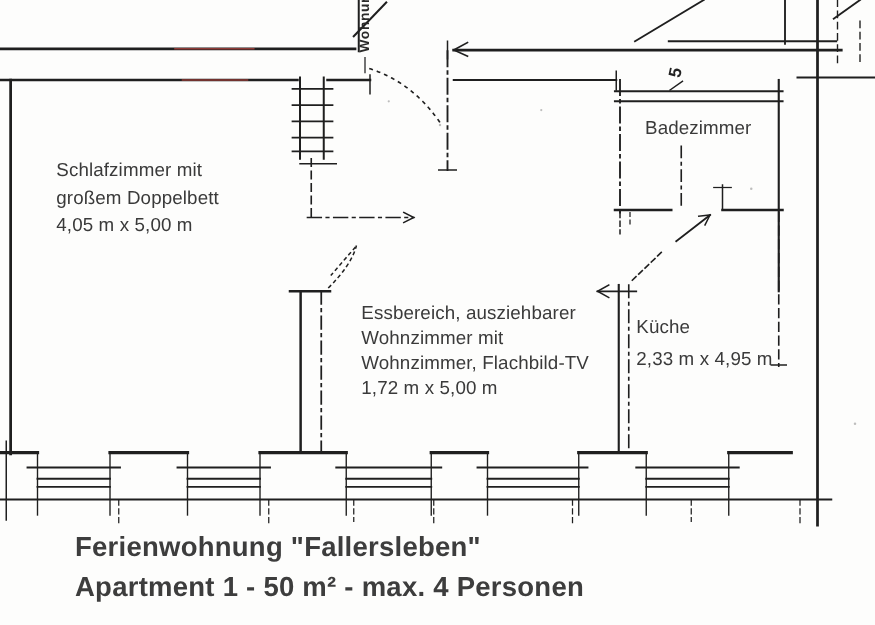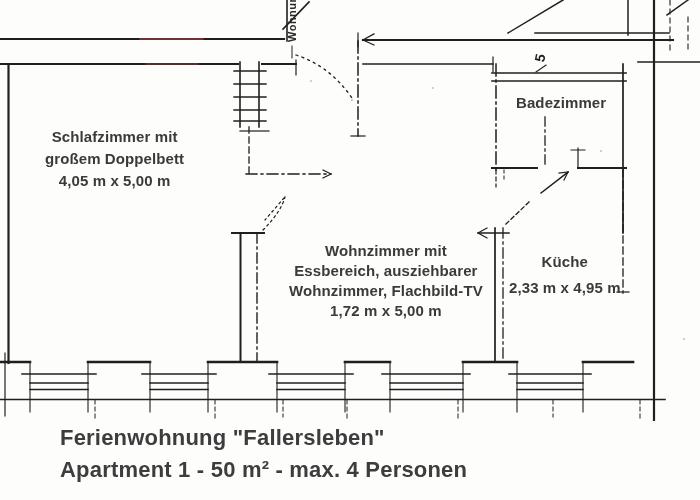--- a/index.html
+++ b/index.html
@@ -3,22 +3,22 @@
 <meta charset="utf-8">
 <style>
   html,body{margin:0;padding:0;background:#fff;}
   .stage{
     position:relative;width:700px;height:500px;overflow:hidden;
     background:#fdfdfc;
     font-family:"Liberation Sans", sans-serif;
   }
   .plan-svg{position:absolute;left:0;top:0;}
   .room-label{
-    position:absolute;color:#3a3a3a;font-weight:700;
-    font-size:15px;line-height:21px;letter-spacing:.1px;white-space:nowrap;text-align:center;
+    position:absolute;color:#3a3a3a;font-weight:400;
+    font-size:15px;line-height:21px;letter-spacing:.1px;white-space:nowrap;
   }
   .caption{
     position:absolute;left:60px;color:#3d3d3d;font-weight:700;
     font-size:22px;line-height:32px;white-space:nowrap;letter-spacing:.2px;
   }
   .vtext{
     position:absolute;left:286px;top:-12px;height:54px;width:15px;
     writing-mode:vertical-rl;transform:rotate(180deg);
     color:#2a2a2a;font-weight:700;font-size:11px;letter-spacing:.5px;
     white-space:nowrap;
@@ -197,22 +197,22 @@
 
   <div class="dimmark">5</div>
 
   <div class="room-label" style="left:45px;top:126px;line-height:22px;">
     <div>Schlafzimmer mit</div>
     <div>großem Doppelbett</div>
     <div>4,05 m x 5,00 m</div>
   </div>
 
   <div class="room-label" style="left:289px;top:241px;line-height:20px;">
+    <div>Essbereich, ausziehbarer</div>
     <div>Wohnzimmer mit</div>
-    <div>Essbereich, ausziehbarer</div>
     <div>Wohnzimmer, Flachbild-TV</div>
     <div>1,72 m x 5,00 m</div>
   </div>
 
   <div class="room-label" style="left:516px;top:92px;">Badezimmer</div>
 
   <div class="room-label" style="left:509px;top:249px;line-height:26px;">
     <div>Küche</div>
     <div>2,33 m x 4,95 m</div>
   </div>

